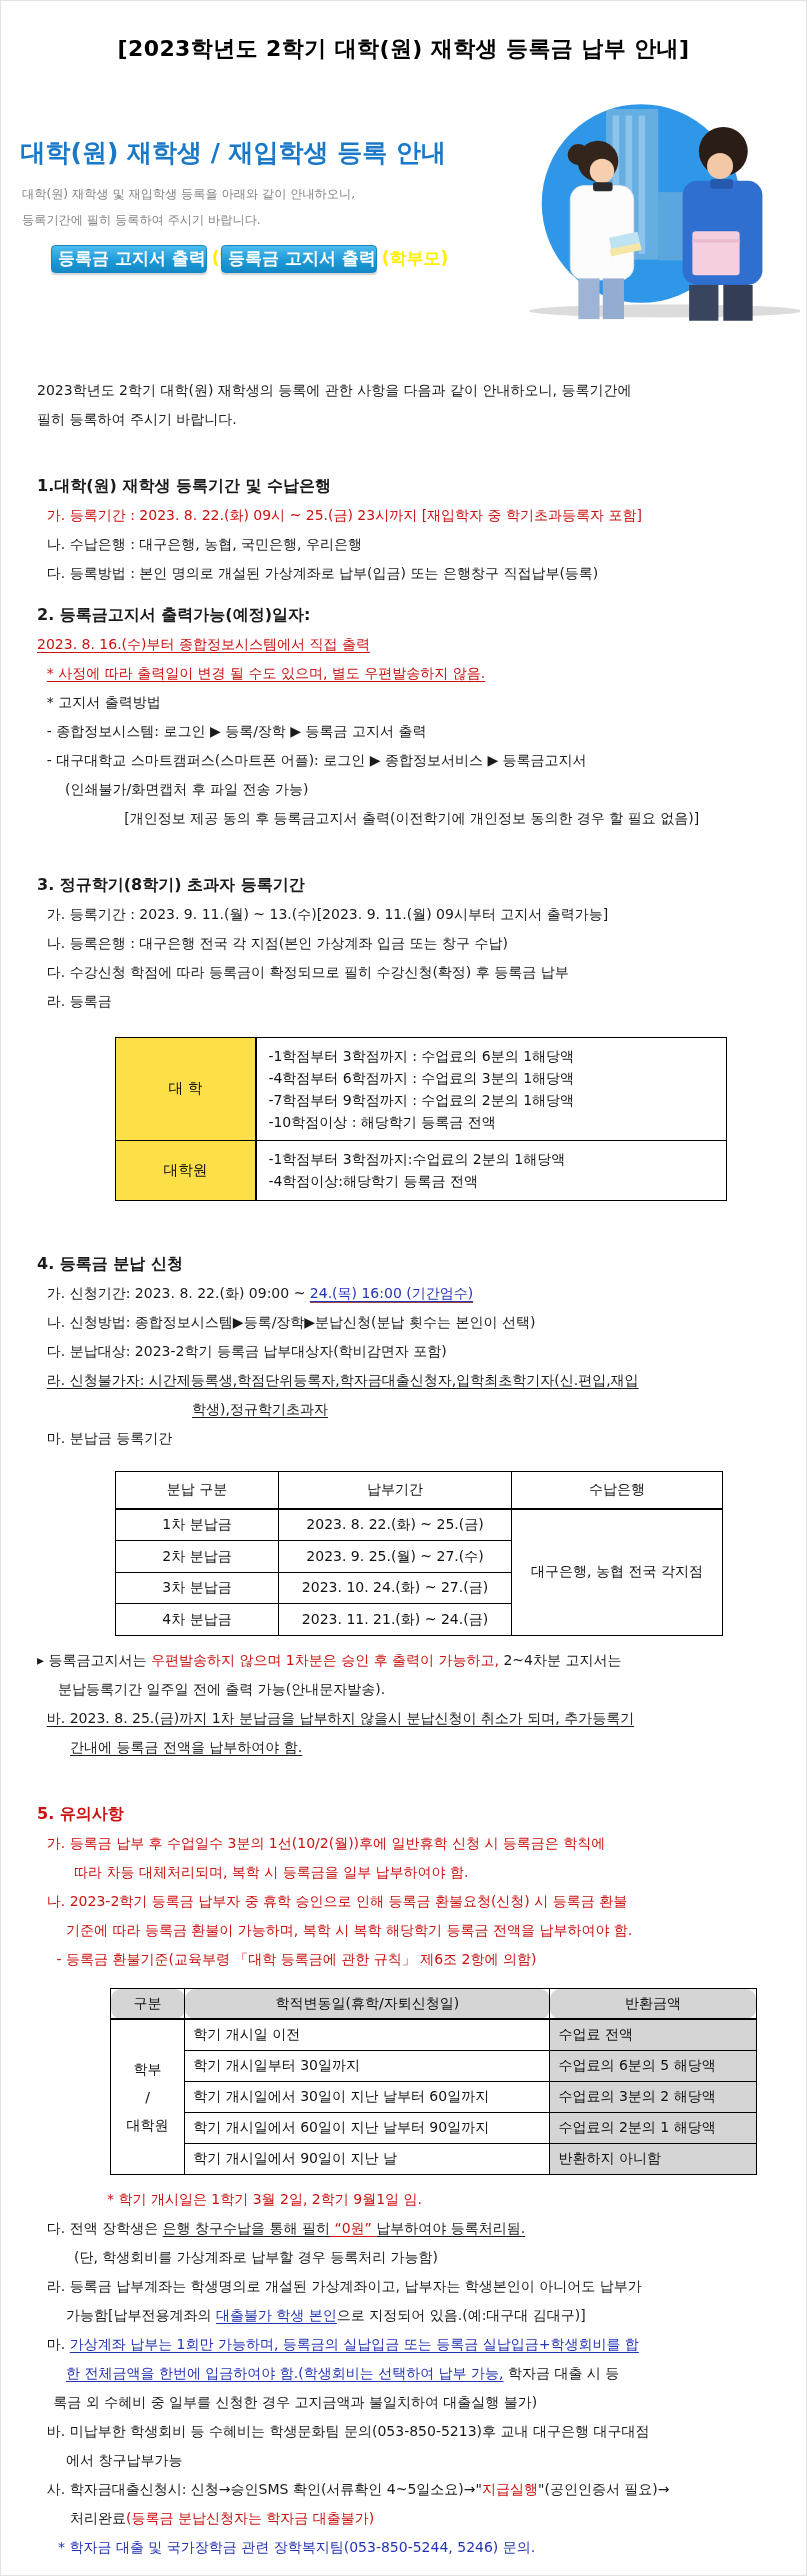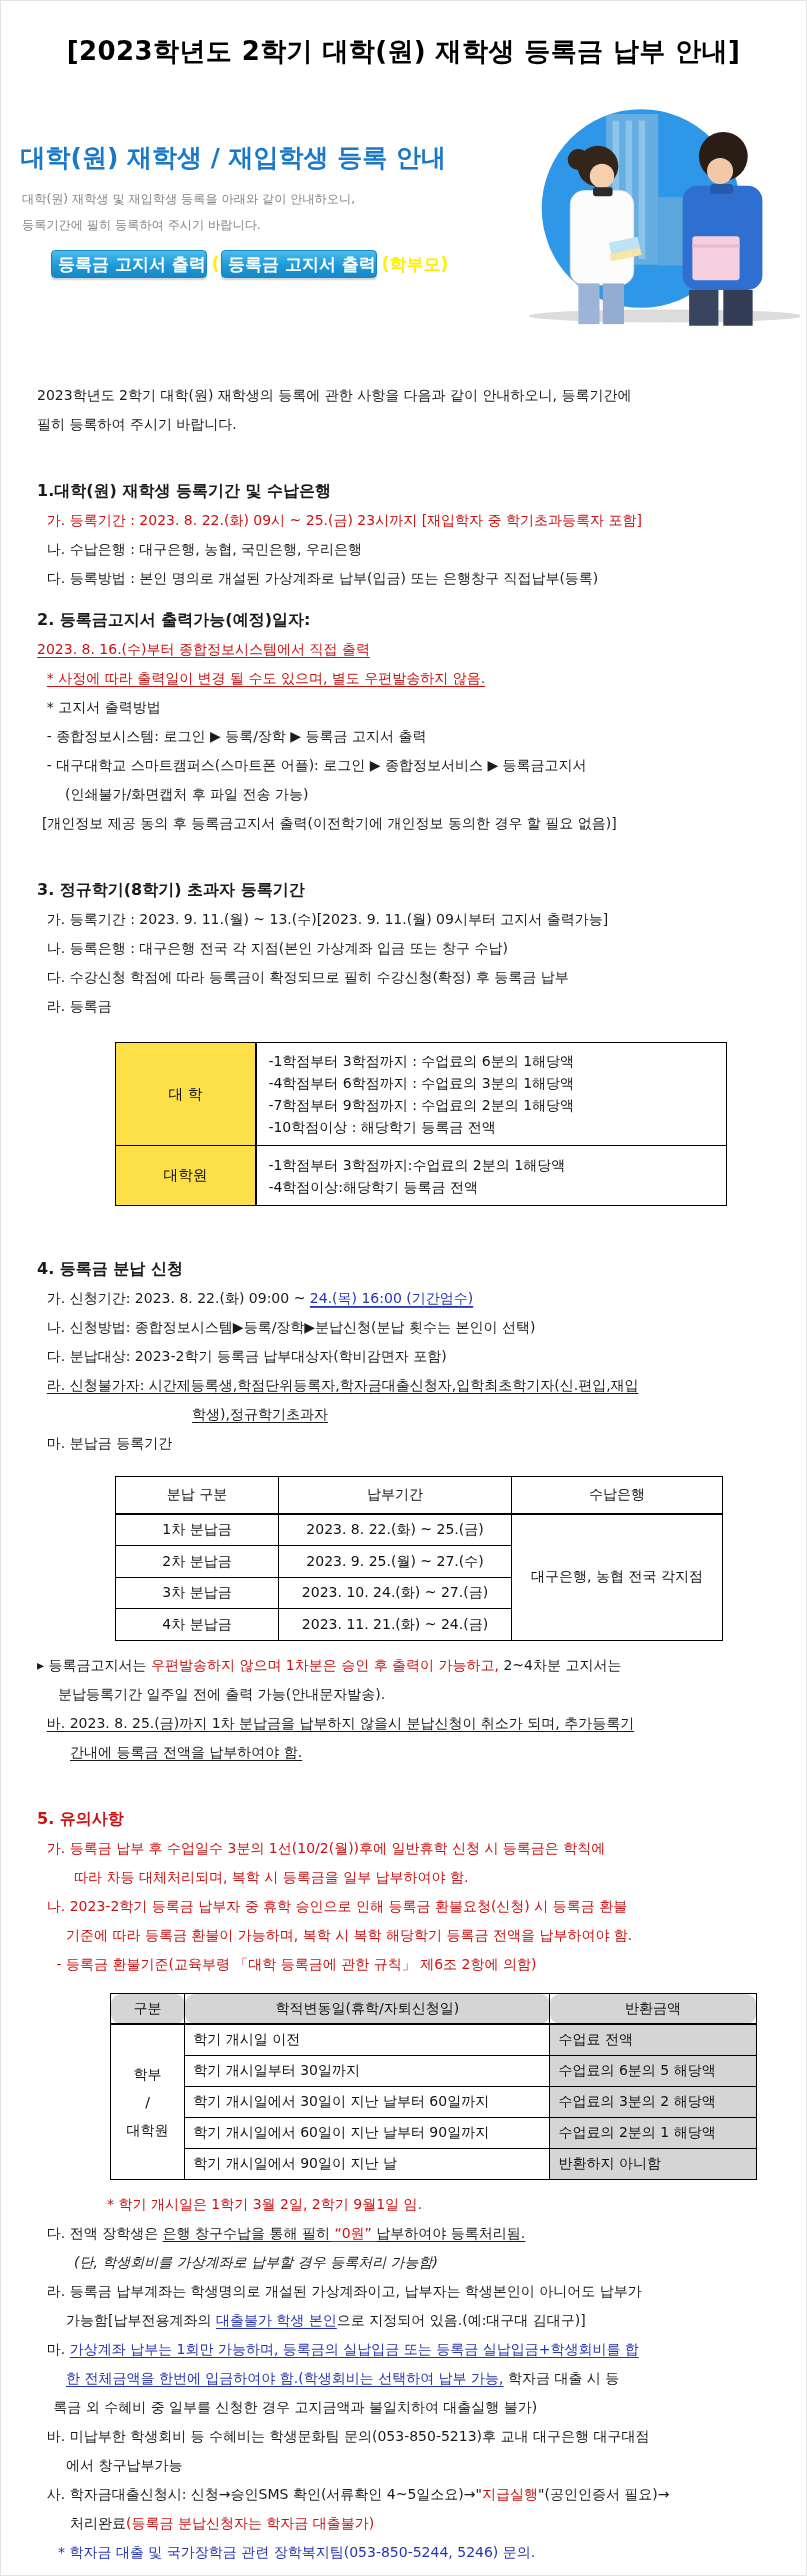--- a/index.html
+++ b/index.html
@@ -5,21 +5,21 @@
   html,body{margin:0;padding:0;background:#ffffff;}
   .page{
     position:relative;
     width:807px;height:2576px;box-sizing:border-box;
     border:0.8px solid #e3e3e3;background:#fff;overflow:hidden;
     font-family:"DejaVu Sans",sans-serif;color:#1a1a1a;
   }
   
   .doc-title{
     margin:34px 8.1px 0;text-align:center;
-    font-size:26px;font-weight:bold;color:#000;letter-spacing:0.4px;
+    font-size:22px;font-weight:bold;color:#000;letter-spacing:0.4px;
     line-height:1.3;white-space:nowrap;
   }
   
   .banner{position:relative;height:234px;margin-top:31px;}
   .banner-heading{
     position:absolute;left:19.5px;top:41px;
     font-size:25px;font-weight:bold;color:#1a78c9;white-space:nowrap;
   }
   .banner-sub{
     position:absolute;left:21px;top:86px;
@@ -135,21 +135,21 @@
     <div class="ln item">나. 수납은행 : 대구은행, 농협, 국민은행, 우리은행</div>
     <div class="ln item">다. 등록방법 : 본인 명의로 개설된 가상계좌로 납부(입금) 또는 은행창구 직접납부(등록)</div>
 
     <div class="ln h-sec mt-md">2. 등록금고지서 출력가능(예정)일자:</div>
     <div class="ln red ul">2023. 8. 16.(수)부터 종합정보시스템에서 직접 출력</div>
     <div class="ln item red ul">* 사정에 따라 출력일이 변경 될 수도 있으며, 별도 우편발송하지 않음.</div>
     <div class="ln item">* 고지서 출력방법</div>
     <div class="ln item">- 종합정보시스템: 로그인 ▶ 등록/장학 ▶ 등록금 고지서 출력</div>
     <div class="ln item">- 대구대학교 스마트캠퍼스(스마트폰 어플): 로그인 ▶ 종합정보서비스 ▶ 등록금고지서</div>
     <div class="ln" style="padding-left:28px;">(인쇄불가/화면캡처 후 파일 전송 가능)</div>
-    <div class="ln" style="padding-left:4.9px;">[개인정보 제공 동의 후 등록금고지서 출력(이전학기에 개인정보 동의한 경우 할 필요 없음)]</div>
+    <div class="ln" style="padding-left:4.9px;text-align:center;">[개인정보 제공 동의 후 등록금고지서 출력(이전학기에 개인정보 동의한 경우 할 필요 없음)]</div>
 
     <div class="ln h-sec mt-lg">3. 정규학기(8학기) 초과자 등록기간</div>
     <div class="ln item">가. 등록기간 : 2023. 9. 11.(월) ~ 13.(수)[2023. 9. 11.(월) 09시부터 고지서 출력가능]</div>
     <div class="ln item">나. 등록은행 : 대구은행 전국 각 지점(본인 가상계좌 입금 또는 창구 수납)</div>
     <div class="ln item">다. 수강신청 학점에 따라 등록금이 확정되므로 필히 수강신청(확정) 후 등록금 납부</div>
     <div class="ln item">라. 등록금</div>
 
     <table class="tbl1">
       <tbody>
           <tr>
@@ -249,21 +249,21 @@
       <tr>
         <td class="g2">학기 개시일에서 90일이 지난 날</td>
         <td class="g3">반환하지 아니함</td>
       </tr>
     </tbody>
       </table>
 
     <div class="ln red mt-sm" style="padding-left:70px;">* 학기 개시일은 1학기 3월 2일, 2학기 9월1일 임.</div>
 
     <div class="ln item"><span>다. 전액 장학생은 </span><span class="ul">은행 창구수납을 통해 필히</span><span class="red ul"> “0원” </span><span class="ul">납부하여야 등록처리됨.</span></div>
-    <div class="ln" style="padding-left:37px;font-style:italic;">(단, 학생회비를 가상계좌로 납부할 경우 등록처리 가능함)</div>
+    <div class="ln" style="padding-left:37px;">(단, 학생회비를 가상계좌로 납부할 경우 등록처리 가능함)</div>
 
     <div class="ln item">라. 등록금 납부계좌는 학생명의로 개설된 가상계좌이고, 납부자는 학생본인이 아니어도 납부가</div>
     <div class="ln" style="padding-left:29px;"><span>가능함[납부전용계좌의 </span><span class="blue ul">대출불가 학생 본인</span><span>으로 지정되어 있음.(예:대구대 김대구)]</span></div>
 
     <div class="ln item"><span>마. </span><span class="blue ul">가상계좌 납부는 1회만 가능하며, 등록금의 실납입금 또는 등록금 실납입금+학생회비를 합</span></div>
     <div class="ln" style="padding-left:29px;"><span class="blue ul">한 전체금액을 한번에 입금하여야 함.(학생회비는 선택하여 납부 가능,</span><span> 학자금 대출 시 등</span></div>
     <div class="ln" style="padding-left:16.3px;">록금 외 수혜비 중 일부를 신청한 경우 고지금액과 불일치하여 대출실행 불가)</div>
 
     <div class="ln item">바. 미납부한 학생회비 등 수혜비는 학생문화팀 문의(053-850-5213)후 교내 대구은행 대구대점</div>
     <div class="ln" style="padding-left:29px;">에서 창구납부가능</div>

